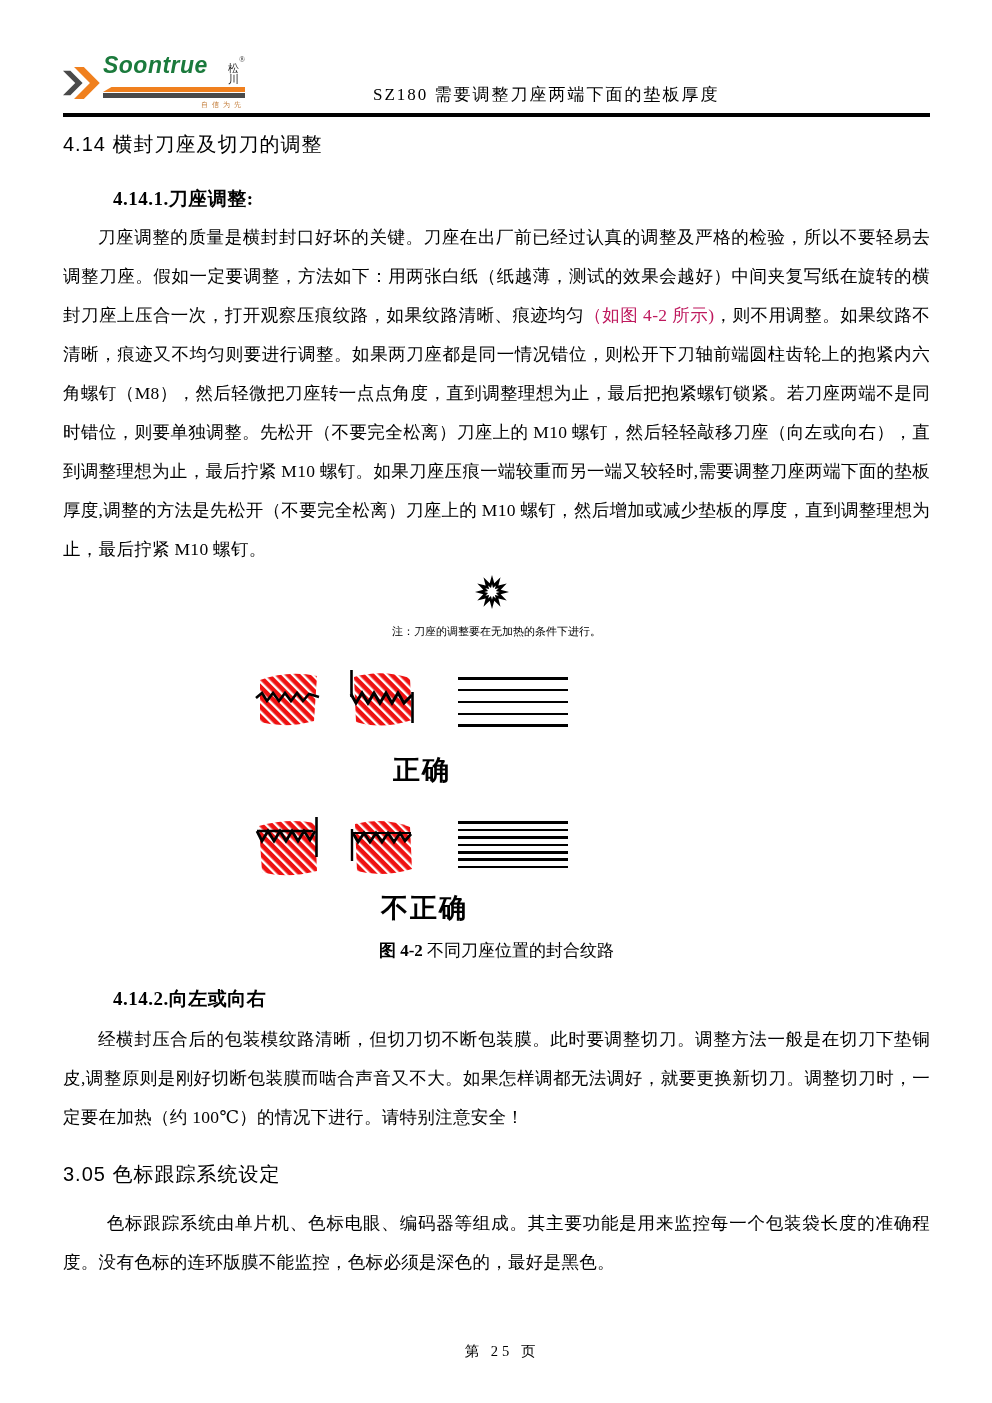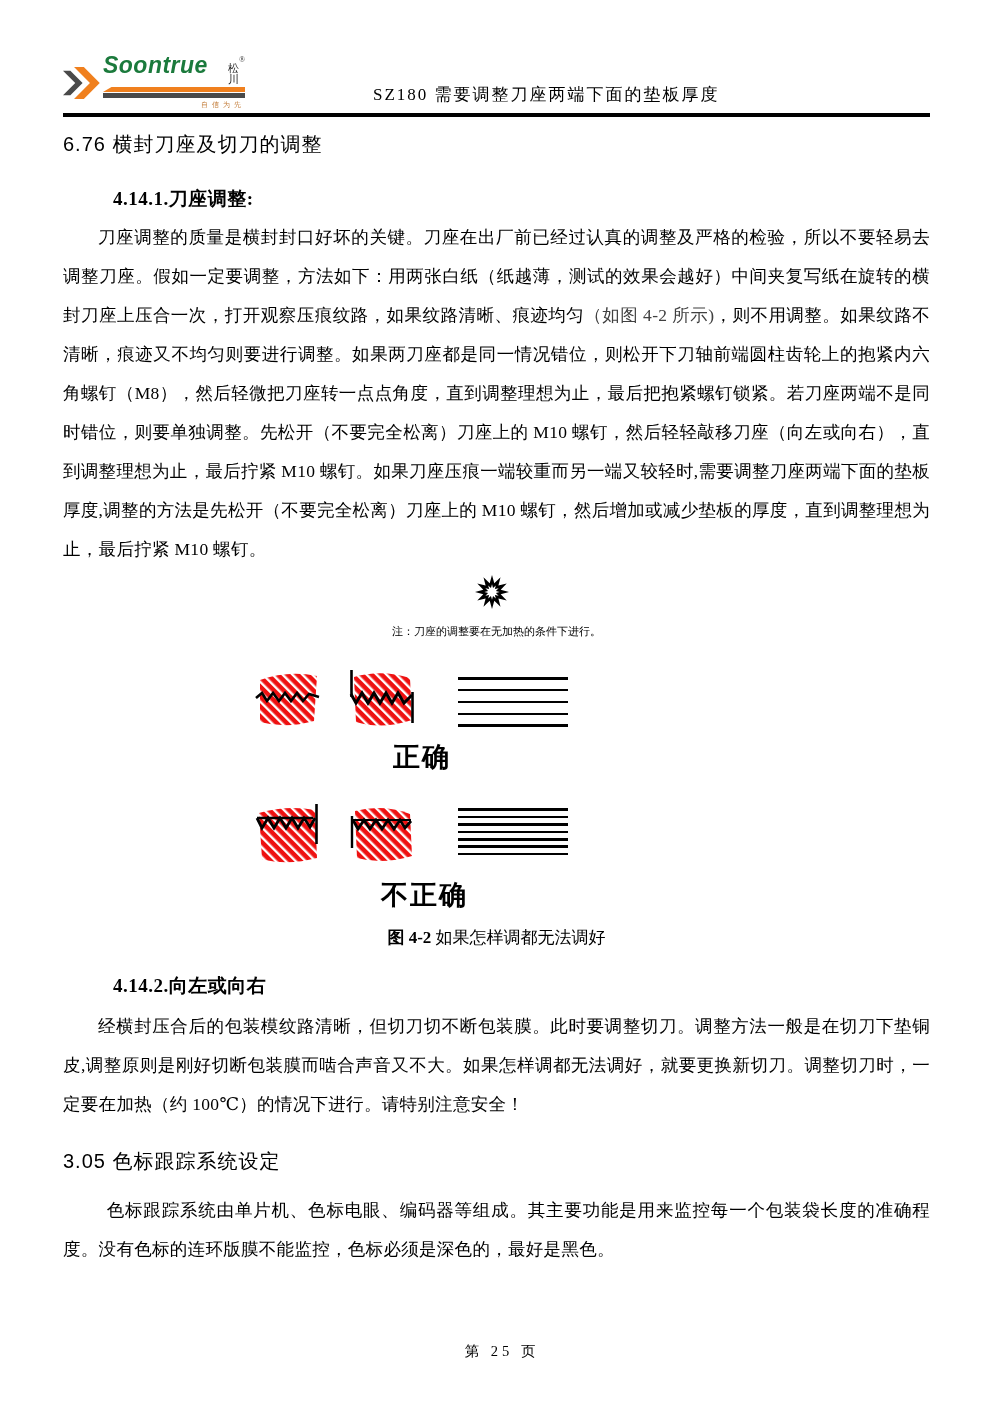--- a/index.html
+++ b/index.html
@@ -33,34 +33,34 @@
   .header-rule { height:4px; background:#000; margin-top:1px; }
 
   
   .sec-h1 { font-family:"Liberation Sans","DejaVu Sans",sans-serif; font-weight:500;
             font-size:20px; margin:14px 0 0 0; letter-spacing:1px; }
   .sec-h2 { font-size:19px; font-weight:bold; margin:28px 0 0 50px; letter-spacing:0.5px; }
 
   
   .body-p { font-size:17.5px; line-height:39px; text-align:justify; margin:6px 0 0 0;
             text-indent:2em; letter-spacing:0.3px; }
-  .red { color:#404040; }
+  .red { color:#be185d; }
 
   .note-row { display:flex; align-items:center; margin-top:4px; font-size:11px; line-height:40px;flex-direction:column; }
   .note-row svg { flex:none; margin-right:10px; }
 
   
   .figure { margin:16px 0 0 0; }
   .fig-row { display:flex; align-items:flex-start; margin-left:192px; }
   .blade + .blade { margin-left:28px; }
   .seal-lines { display:flex; flex-direction:column; justify-content:space-between; width:110px; margin-left:43px; }
   .seal-lines.sparse { height:50px; margin-top:10px; }
   .seal-lines.dense  { height:47px; margin-top:7px; }
   .seal-line { height:2.6px; background:#000; }
-  .fig-label { font-size:27px; font-weight:bold; line-height:1.2; margin-top:10px; letter-spacing:2px; }
+  .fig-label { font-size:27px; font-weight:bold; line-height:1.2; margin-top:23px; letter-spacing:2px; }
   .fig-label.ok  { margin-left:330px; }
   .fig-label.bad { margin-left:318px; margin-top:12px; }
   .row-bad { margin-top:28px; }
   .fig-caption { text-align:center; font-size:17px; margin-top:14px; }
   .cap-b { font-weight:bold; }
 
   
   .footer { position:absolute; left:12px; right:0; bottom:42px; text-align:center;
             font-size:14.5px; letter-spacing:4px; }
 </style>
@@ -92,21 +92,21 @@
         </div>
         <div class="stripe-orange"></div>
         <div class="stripe-gray"></div>
         <div class="tagline">自信为先</div>
       </div>
     </div>
     <div class="header-title">SZ180  需要调整刀座两端下面的垫板厚度</div>
   </div>
   <div class="header-rule"></div>
 
-  <div class="sec-h1">6.76 横封刀座及切刀的调整</div>
+  <div class="sec-h1">4.14 横封刀座及切刀的调整</div>
   <div class="sec-h2">4.14.1.刀座调整:</div>
 
   <p class="body-p"><span>刀座调整的质量是横封封口好坏的关键。刀座在出厂前已经过认真的调整及严格的检验，所以不要轻易去调整刀座。假如一定要调整，方法如下：用两张白纸（纸越薄，测试的效果会越好）中间夹复写纸在旋转的横封刀座上压合一次，打开观察压痕纹路，如果纹路清晰、痕迹均匀</span><span class="red">（如图 4-2 所示)</span><span>，则不用调整。如果纹路不清晰，痕迹又不均匀则要进行调整。如果两刀座都是同一情况错位，则松开下刀轴前端圆柱齿轮上的抱紧内六角螺钉（M8），然后轻微把刀座转一点点角度，直到调整理想为止，最后把抱紧螺钉锁紧。若刀座两端不是同时错位，则要单独调整。先松开（不要完全松离）刀座上的 M10 螺钉，然后轻轻敲移刀座（向左或向右），直到调整理想为止，最后拧紧 M10 螺钉。如果刀座压痕一端较重而另一端又较轻时,需要调整刀座两端下面的垫板厚度,调整的方法是先松开（不要完全松离）刀座上的 M10 螺钉，然后增加或减少垫板的厚度，直到调整理想为止，最后拧紧 M10 螺钉。</span></p>
 
   <div class="note-row">
     <svg width="34" height="38" viewBox="0 0 34 38">
       <polygon fill="#000" points="34,19 25.7,21.3 31.7,27.5 23.4,25.4 25.5,33.7 19.3,27.7 17,36 14.7,27.7 8.5,33.7 10.6,25.4 2.3,27.5 8.3,21.3 0,19 8.3,16.7 2.3,10.5 10.6,12.6 8.5,4.3 14.7,10.3 17,2 19.3,10.3 25.5,4.3 23.4,12.6 31.7,10.5 25.7,16.7"></polygon>
       <polygon fill="#fff" transform="translate(17,19) scale(0.45) translate(-17,-19)" points="34,19 25.7,21.3 31.7,27.5 23.4,25.4 25.5,33.7 19.3,27.7 17,36 14.7,27.7 8.5,33.7 10.6,25.4 2.3,27.5 8.3,21.3 0,19 8.3,16.7 2.3,10.5 10.6,12.6 8.5,4.3 14.7,10.3 17,2 19.3,10.3 25.5,4.3 23.4,12.6 31.7,10.5 25.7,16.7"></polygon>
     </svg>
     <span>注：刀座的调整要在无加热的条件下进行。</span>
@@ -153,21 +153,21 @@
           <div class="seal-line"></div>
           <div class="seal-line"></div>
           <div class="seal-line"></div>
           <div class="seal-line"></div>
           <div class="seal-line"></div>
           <div class="seal-line"></div>
         </div>
     </div>
     <div class="fig-label bad">不正确</div>
 
-    <div class="fig-caption"><span class="cap-b">图 4-2</span><span> 如果怎样调都无法调好</span></div>
+    <div class="fig-caption"><span class="cap-b">图 4-2</span><span> 不同刀座位置的封合纹路</span></div>
   </div>
 
   <div class="sec-h2" style="margin-top:24px">4.14.2.向左或向右</div>
   <p class="body-p" style="margin-top:8px">经横封压合后的包装模纹路清晰，但切刀切不断包装膜。此时要调整切刀。调整方法一般是在切刀下垫铜皮,调整原则是刚好切断包装膜而啮合声音又不大。如果怎样调都无法调好，就要更换新切刀。调整切刀时，一定要在加热（约 100℃）的情况下进行。请特别注意安全！</p>
 
   <div class="sec-h1" style="margin-top:24px">3.05 色标跟踪系统设定</div>
   <p class="body-p" style="margin-top:16px; text-indent:2.5em">色标跟踪系统由单片机、色标电眼、编码器等组成。其主要功能是用来监控每一个包装袋长度的准确程度。没有色标的连环版膜不能监控，色标必须是深色的，最好是黑色。</p>
 
   <div class="footer">第 25 页</div>
 

